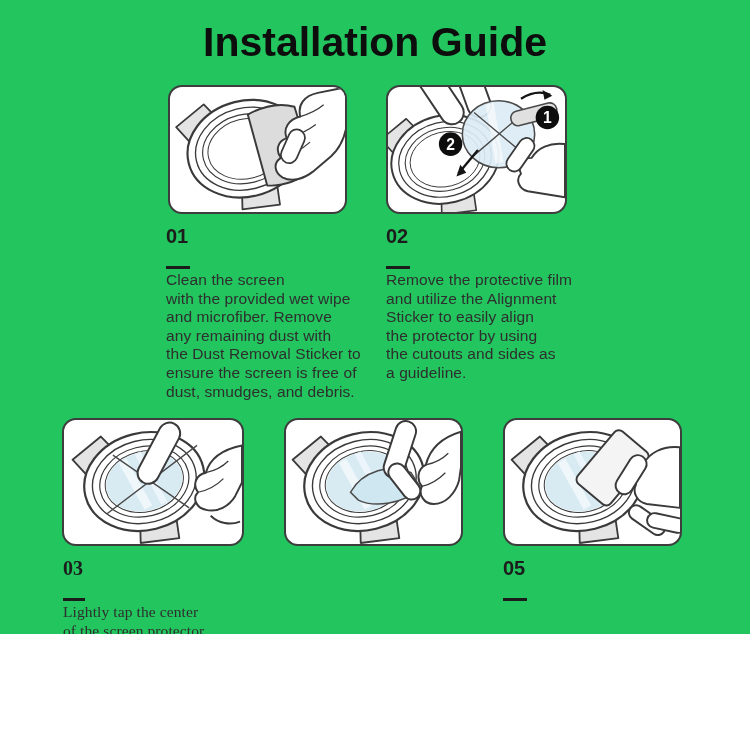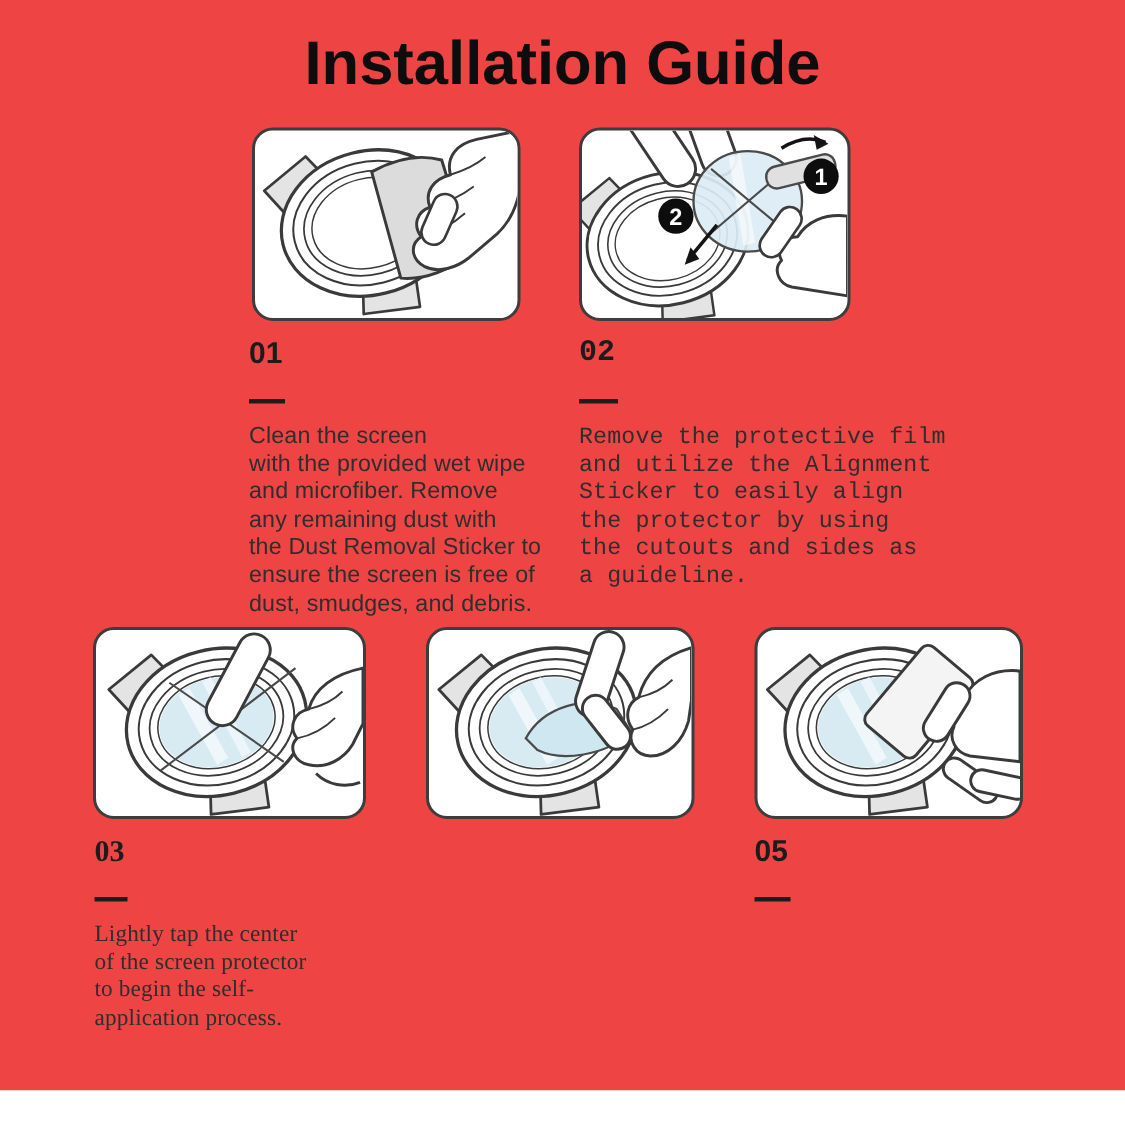--- a/index.html
+++ b/index.html
@@ -1,45 +1,45 @@
 <!DOCTYPE html>
 <html><head>
 <meta charset="utf-8">
 <style>
   html,body{margin:0;padding:0;background:#ffffff;}
   .page{
-    position:relative;width:750px;height:727px;background:#ef4444;
+    position:relative;width:750px;height:634px;background:#22c55e;
     font-family:"Liberation Sans",sans-serif;overflow:hidden;
   }
   .title{
     position:absolute;top:22px;left:0;width:750px;text-align:center;
     font-size:41px;font-weight:700;color:#0d0d0d;letter-spacing:0px;line-height:1;
   }
   .panel{
     position:absolute;border:2px solid #3d3d3d;border-radius:14px;
     background:#ffffff;overflow:hidden;box-sizing:border-box;
   }
   .panel svg{width:100%;height:100%;display:block;}
   #panel1{left:168px;top:85px;width:179px;height:129px;}
   #panel2{left:386px;top:85px;width:181px;height:129px;}
   #panel3{left:62px;top:418px;width:182px;height:128px;}
   #panel4{left:284px;top:418px;width:179px;height:128px;}
   #panel5{left:503px;top:418px;width:179px;height:128px;}
   .step{position:absolute;}
   #step1{left:166px;top:226px;}
-  #step2{left:386px;top:226px;font-family:Liberation Mono, monospace;}
+  #step2{left:386px;top:226px;}
   #step3{left:63px;top:558px;font-family:Liberation Serif, serif;}
   #step4{left:286px;top:558px;}
   #step5{left:503px;top:558px;}
   .step-number{
     display:inline-block;font-size:20px;font-weight:700;color:#1c1c1c;
     line-height:1;padding:0 2px 20px 0;border-bottom:3px solid #1c1c1c;
   }
   .step-text{
-    margin-top:13px;font-size:15.5px;line-height:18.6px;color:#2e2e2e;
+    margin-top:2px;font-size:15.5px;line-height:18.6px;color:#2e2e2e;
     white-space:pre;letter-spacing:0.1px;
   }
   svg text{font-family:"Liberation Sans",sans-serif;}
 </style>
 </head>
 <body>
 
 <div class="page">
 
   <svg width="0" height="0" style="position:absolute" aria-hidden="true">

